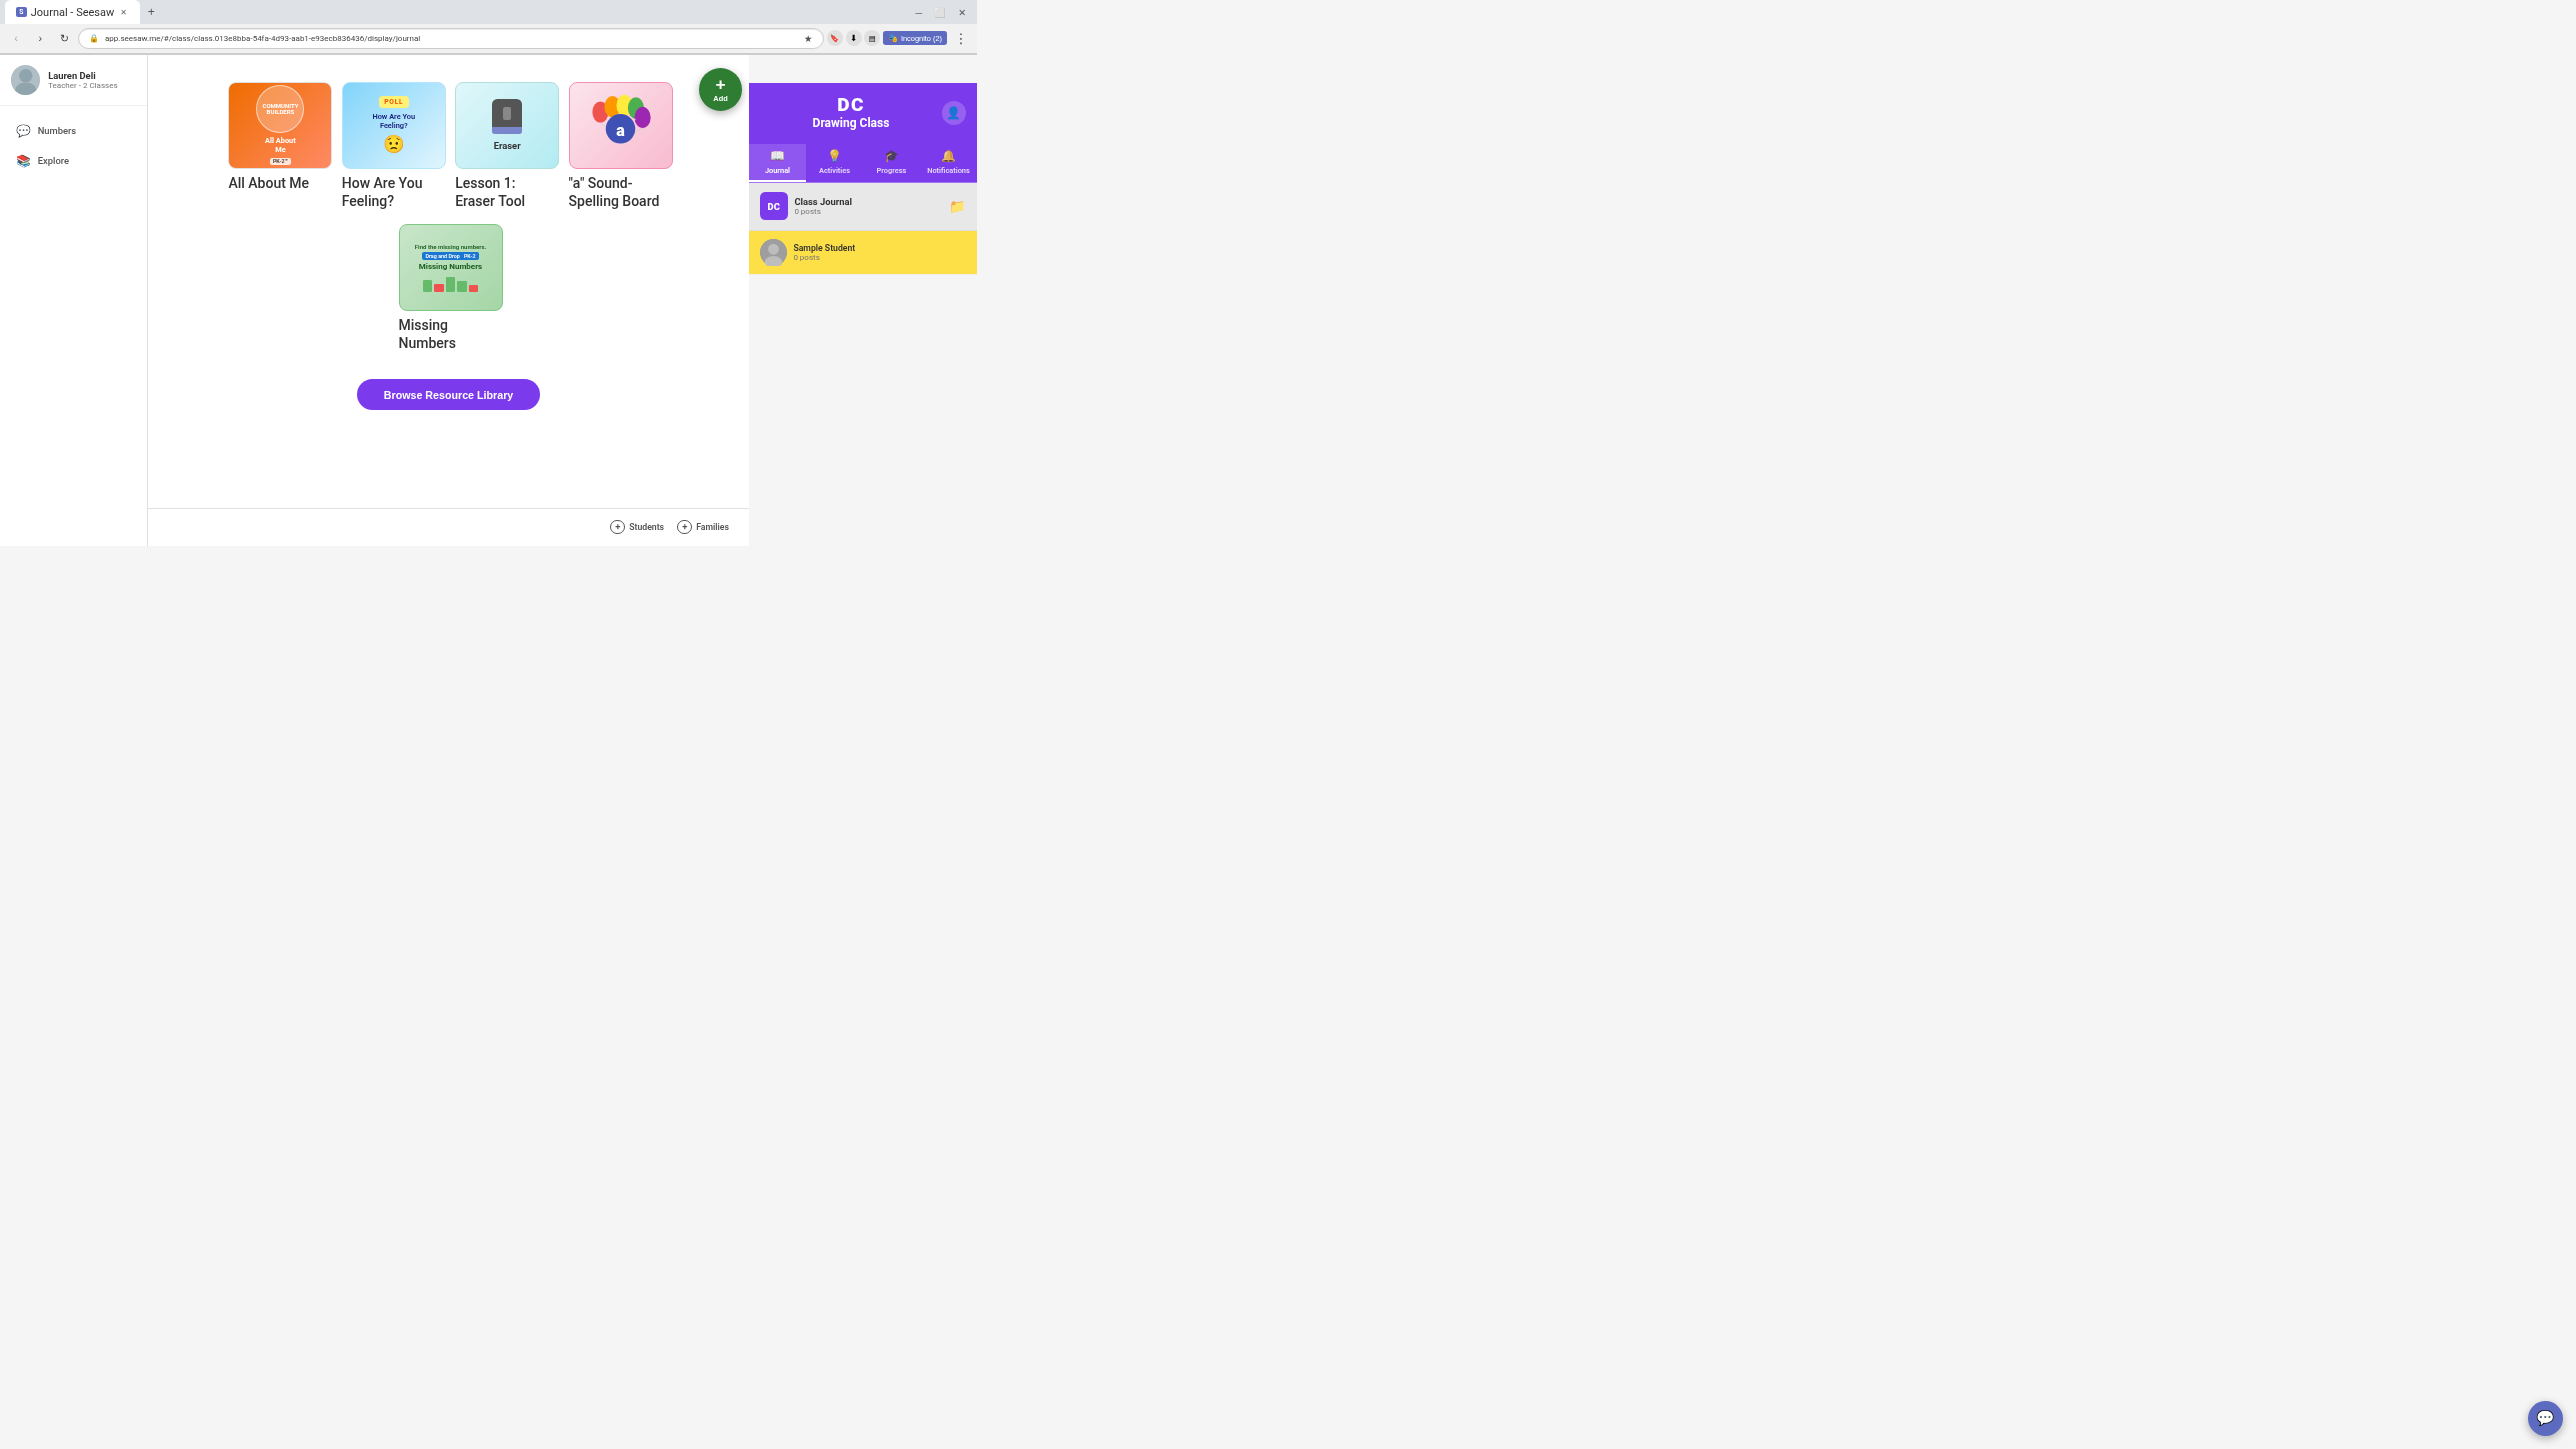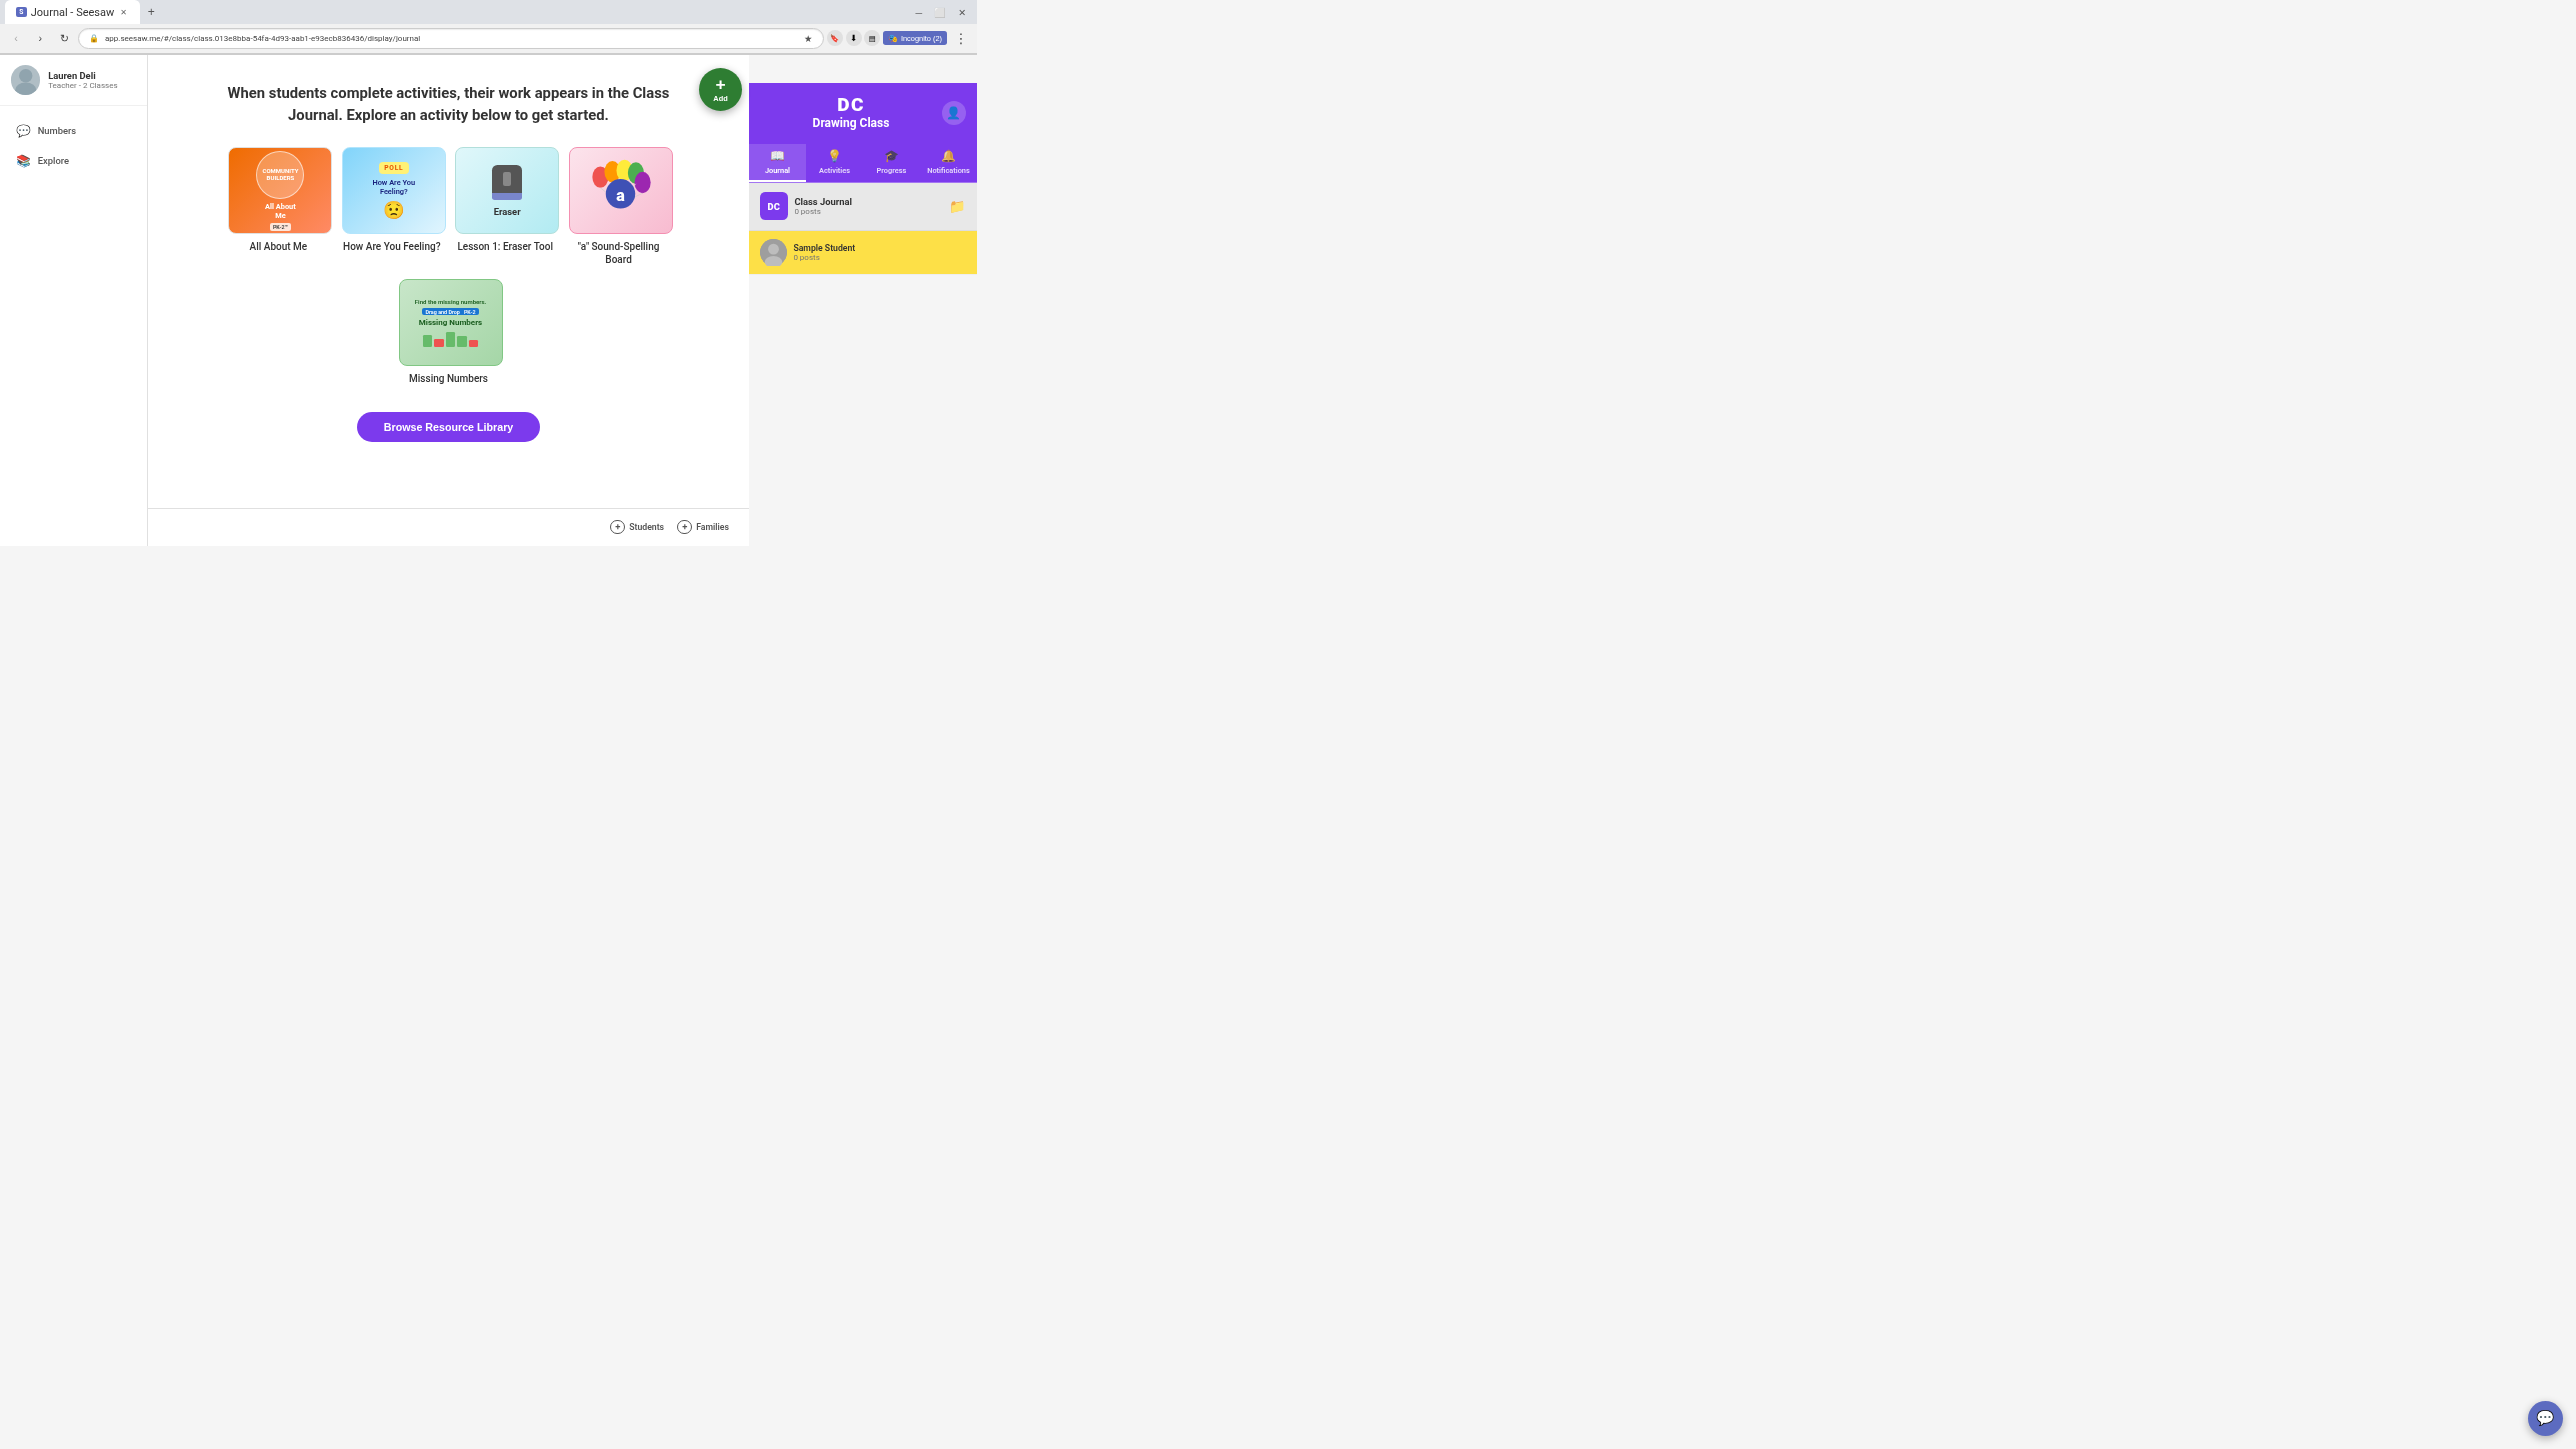--- a/index.html
+++ b/index.html
@@ -235,24 +235,23 @@
       height: 87px;
       border-radius: 8px;
       overflow: hidden;
       border: 1.3px solid #e0e0e0;
       display: flex; align-items: center; justify-content: center;
       font-size: 8.7px;
       font-weight: 600;
       text-align: center;
     }
     .activity-title {
-      font-size: 10px;
+      font-size: 14px;
       color: #333;
       font-weight: 500;
-      text-align: center;
       line-height: 1.3;
     }
 
     
     .thumb-all-about-me {
       background: linear-gradient(135deg, #ff7043, #ff8a65);
       flex-direction: column;
       gap: 2.7px;
     }
 
@@ -536,21 +535,20 @@
       </a>
     </div>
   </div>
 
   <button class="add-fab">
     <span class="plus">+</span>
     <span>Add</span>
   </button>
 
   <div class="main-content">
-    <p class="empty-state-title">When students complete activities, their work appears in the Class Journal. Explore an activity below to get started.</p>
 
     <div class="activity-grid">
 
       <div class="activity-card">
         <div class="activity-thumb thumb-all-about-me" style="background: linear-gradient(135deg, #ef6c00, #ff8a65); flex-direction:column; align-items:center; justify-content:center; gap:2.7px;">
           <div style="width:48px;height:48px;border-radius:50%;background:rgba(255,255,255,0.25);border:1.3px solid rgba(255,255,255,0.6);display:flex;align-items:center;justify-content:center;flex-direction:column;">
             <div style="font-size:6px;font-weight:700;color:white;text-align:center;line-height:1.1;">COMMUNITY<br>BUILDERS</div>
           </div>
           <div style="font-size:7.4px;font-weight:700;color:white;text-align:center;line-height:1.2;margin-top:1.3px;">All About<br>Me</div>
           <div style="background:rgba(255,255,255,0.8);border-radius:2px;font-size:5.4px;padding:0.7px 3.4px;color:#333;">PK-2™</div>

